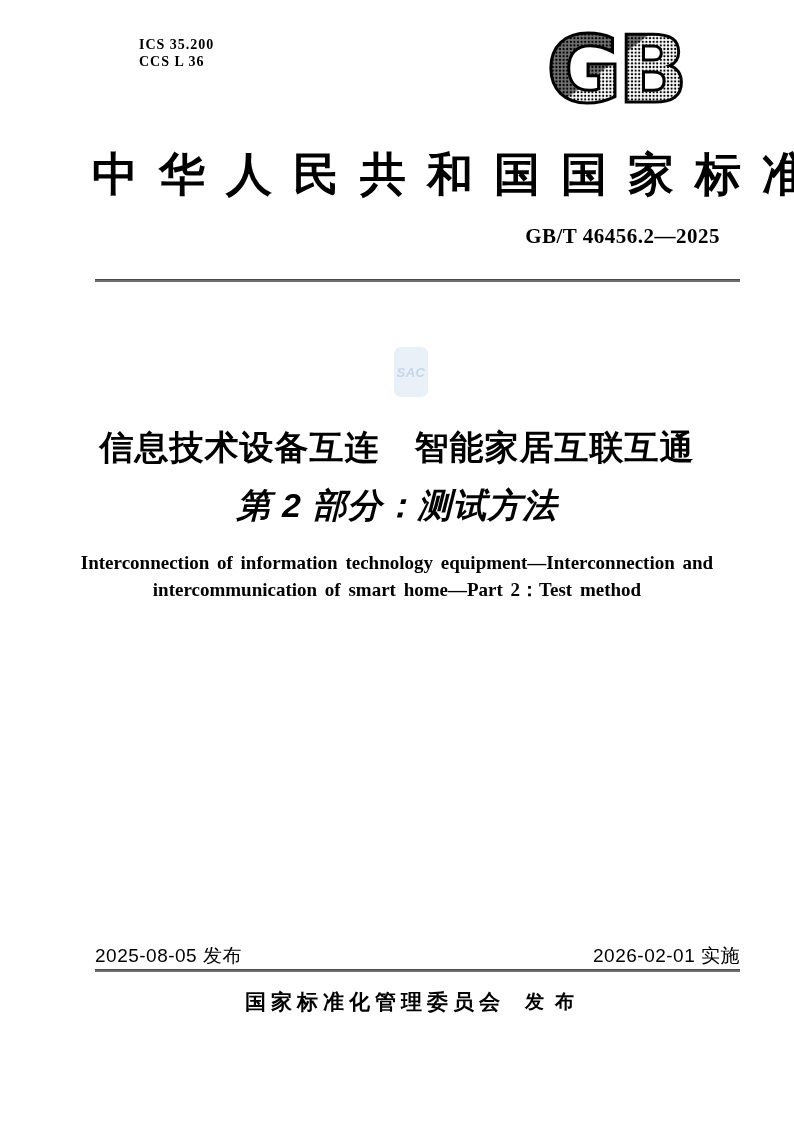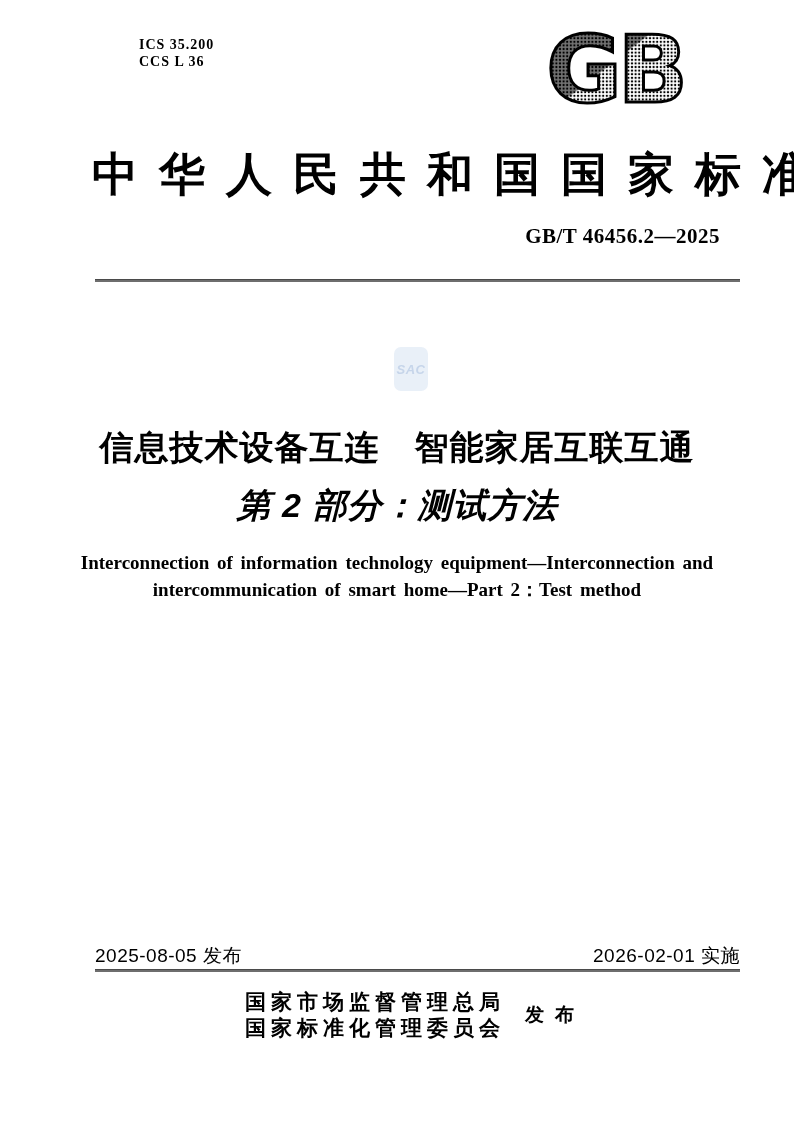--- a/index.html
+++ b/index.html
@@ -73,21 +73,21 @@
   }
   .rule-top { top: 279px; }
   .rule-bottom { top: 969px; }
 
   
   .watermark {
     position: absolute;
     left: 394px;
     top: 347px;
     width: 34px;
-    height: 44px;
+    height: 50px;
     border-radius: 7px;
     background: #e9f0f8;
     display: flex;
     align-items: center;
     justify-content: center;
   }
   .watermark-text {
     font-style: italic;
     font-weight: bold;
     font-size: 13px;
@@ -225,19 +225,18 @@
 
   <div class="date-row">
     <div>2025-08-05 发布</div>
     <div>2026-02-01 实施</div>
   </div>
 
   <div class="rule rule-bottom"></div>
 
   <div class="publisher">
     <div class="publisher-lines">
-      <div>国家市场监督管理总局</div>
       <div>国家标准化管理委员会</div>
     </div>
     <div class="release-label">发布</div>
   </div>
 
 </div>
 
 </body></html>

